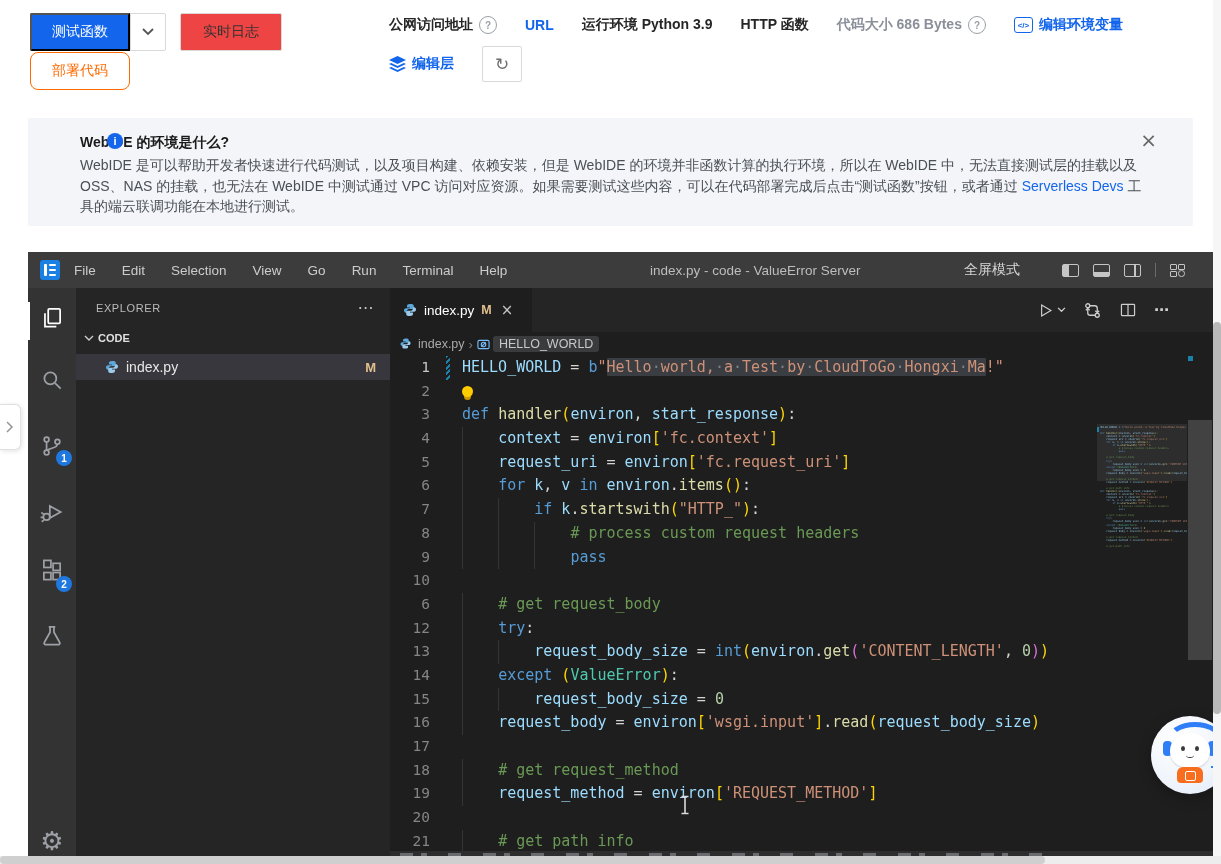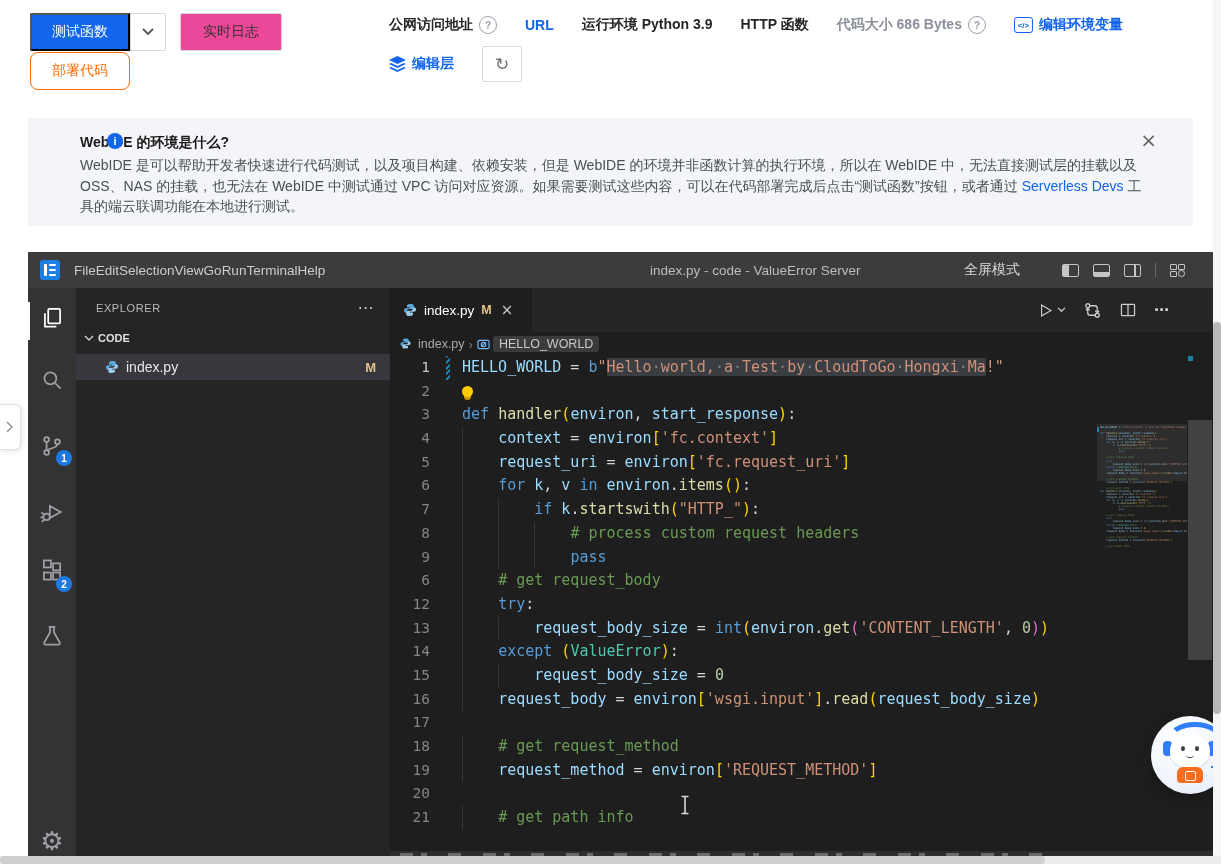--- a/index.html
+++ b/index.html
@@ -3,21 +3,21 @@
 <meta charset="utf-8">
 <style>
   html,body{margin:0;padding:0;}
   body{font-family:"Liberation Sans","DejaVu Sans",sans-serif;background:#fff;}
   .screen{position:relative;width:1221px;height:864px;overflow:hidden;background:#fff;}
 
   
   .btn{position:absolute;display:flex;align-items:center;justify-content:center;font-size:14px;cursor:pointer;box-sizing:border-box;}
   .btn-primary{left:30px;top:13px;width:100px;height:38px;background:#1366ec;color:#fff;border-radius:2px 0 0 2px;font-weight:500;}
   .btn-caret{left:130px;top:13px;width:36px;height:38px;background:#fff;border:1px solid #d9d9d9;border-radius:0 2px 2px 0;}
-  .btn-plain{left:180px;top:13px;width:102px;height:38px;background:#ec4899;border:1px solid #d9d9d9;border-radius:2px;color:#333;}
+  .btn-plain{left:180px;top:13px;width:102px;height:38px;background:#ef4444;border:1px solid #d9d9d9;border-radius:2px;color:#333;}
   .btn-deploy{left:30px;top:52px;width:100px;height:38px;background:#fff;border:1px solid #ff6a00;border-radius:8px;color:#ff6a00;}
 
   .info-row{position:absolute;display:flex;align-items:center;white-space:nowrap;font-size:14px;color:#1f1f1f;margin-left:6px;}
   .info-row1{left:383px;top:13px;height:24px;}
   .info-row2{left:383px;top:46px;height:36px;}
   .ilabel{font-weight:700;color:#262626;}
   .igray{font-weight:700;color:#8a8f99;}
   .ilink{font-weight:700;color:#1366ec;cursor:pointer;}
   .qmark{display:inline-flex;align-items:center;justify-content:center;width:16px;height:16px;border:1px solid #9aa0a8;border-radius:50%;color:#9aa0a8;font-size:10px;font-weight:700;margin:0 0 0 6px;}
   .gap-l{margin-left:28px;}
@@ -38,21 +38,21 @@
 
   
   .ide{position:absolute;left:28px;top:252px;width:1185px;height:612px;background:#1e1e1e;overflow:hidden;}
   .titlebar{position:absolute;left:0;top:0;width:100%;height:36px;background:#3c3c3c;display:flex;align-items:center;}
   .vslogo{width:20px;height:20px;background:#1b80e4;border-radius:3px;margin:0 14px 0 12px;position:relative;flex:none;}
   .vslogo i{position:absolute;background:#fff;border-radius:1px;}
   .vslogo .b1{left:4px;top:4px;width:2.5px;height:12px;}
   .vslogo .b2{left:9px;top:4px;width:7px;height:2.2px;}
   .vslogo .b3{left:9px;top:9px;width:7px;height:2.2px;}
   .vslogo .b4{left:9px;top:14px;width:7px;height:2.2px;}
-  .menubar{display:flex;color:#cccccc;font-size:13.5px;justify-content:space-between;}
+  .menubar{display:flex;gap:26px;color:#cccccc;font-size:13.5px;justify-content:space-between;}
   .menu-item{cursor:pointer;}
   .win-title{position:absolute;left:622px;top:0;height:36px;display:flex;align-items:center;color:#bdbdbd;font-size:13.5px;}
   .fullscreen{position:absolute;left:936px;top:0;height:36px;display:flex;align-items:center;color:#d6d6d6;font-size:14px;}
   .win-icons{position:absolute;right:28px;top:0;height:36px;display:flex;align-items:center;gap:14px;}
   .pane-ic{width:17px;height:13px;border:1.4px solid #c5c5c5;border-radius:2px;position:relative;box-sizing:border-box;}
   .pane-ic.left::before{content:"";position:absolute;left:0;top:0;bottom:0;width:6px;background:#c5c5c5;}
   .pane-ic.bottom::before{content:"";position:absolute;left:0;right:0;bottom:0;height:4px;background:#c5c5c5;}
   .pane-ic.right::before{content:"";position:absolute;right:4.5px;top:0;bottom:0;width:1.4px;background:#c5c5c5;}
   .win-sep{width:1px;height:14px;background:#6a6a6a;}
   .layout-ic{width:15px;height:13px;position:relative;}
@@ -381,20 +381,21 @@
         <div>
             <div class="code-row"><div class="line-num active">1</div><div class="mod-stripe"></div><div class="line-text"><span class="tk-v">HELLO_WORLD</span><span class="tk-p"> = </span><span class="tk-k">b</span><span class="tk-s">"</span><span class="tk-s tk-sel">Hello<span class="ws">·</span>world,<span class="ws">·</span>a<span class="ws">·</span>Test<span class="ws">·</span>by<span class="ws">·</span>CloudToGo<span class="ws">·</span>Hongxi<span class="ws">·</span>Ma</span><span class="tk-s">!"</span></div></div>
             <div class="code-row"><div class="line-num">2</div><div class="line-text"><span class="bulb"></span></div></div>
             <div class="code-row"><div class="line-num">3</div><div class="line-text"><span class="tk-k">def</span><span class="tk-p"> </span><span class="tk-f">handler</span><span class="tk-b1">(</span><span class="tk-v">environ</span><span class="tk-p">, </span><span class="tk-v">start_response</span><span class="tk-b1">)</span><span class="tk-p">:</span></div></div>
             <div class="code-row"><div class="line-num">4</div><div class="line-text"><i class="guide" style="left: 0px;"></i><span class="tk-p">    </span><span class="tk-v">context</span><span class="tk-p"> = </span><span class="tk-v">environ</span><span class="tk-b1">[</span><span class="tk-s">'fc.context'</span><span class="tk-b1">]</span></div></div>
             <div class="code-row"><div class="line-num">5</div><div class="line-text"><i class="guide" style="left: 0px;"></i><span class="tk-p">    </span><span class="tk-v">request_uri</span><span class="tk-p"> = </span><span class="tk-v">environ</span><span class="tk-b1">[</span><span class="tk-s">'fc.request_uri'</span><span class="tk-b1">]</span></div></div>
             <div class="code-row"><div class="line-num">6</div><div class="line-text"><i class="guide" style="left: 0px;"></i><span class="tk-p">    </span><span class="tk-k">for</span><span class="tk-p"> </span><span class="tk-v">k</span><span class="tk-p">, </span><span class="tk-v">v</span><span class="tk-p"> </span><span class="tk-k">in</span><span class="tk-p"> </span><span class="tk-v">environ</span><span class="tk-p">.</span><span class="tk-f">items</span><span class="tk-b1">()</span><span class="tk-p">:</span></div></div>
             <div class="code-row"><div class="line-num">7</div><div class="line-text"><i class="guide" style="left: 0px;"></i><i class="guide" style="left: 36.12px;"></i><span class="tk-p">        </span><span class="tk-k">if</span><span class="tk-p"> </span><span class="tk-v">k</span><span class="tk-p">.</span><span class="tk-f">startswith</span><span class="tk-b1">(</span><span class="tk-s">"HTTP_"</span><span class="tk-b1">)</span><span class="tk-p">:</span></div></div>
             <div class="code-row"><div class="line-num">8</div><div class="line-text"><i class="guide" style="left: 0px;"></i><i class="guide" style="left: 36.12px;"></i><i class="guide" style="left: 72.24px;"></i><span class="tk-p">            </span><span class="tk-c"># process custom request headers</span></div></div>
             <div class="code-row"><div class="line-num">9</div><div class="line-text"><i class="guide" style="left: 0px;"></i><i class="guide" style="left: 36.12px;"></i><i class="guide" style="left: 72.24px;"></i><span class="tk-p">            </span><span class="tk-k">pass</span></div></div>
+            <div class="code-row"><div class="line-num">10</div><div class="line-text"></div></div>
             <div class="code-row"><div class="line-num">6</div><div class="line-text"><i class="guide" style="left: 0px;"></i><span class="tk-p">    </span><span class="tk-c"># get request_body</span></div></div>
             <div class="code-row"><div class="line-num">12</div><div class="line-text"><i class="guide" style="left: 0px;"></i><span class="tk-p">    </span><span class="tk-k">try</span><span class="tk-p">:</span></div></div>
             <div class="code-row"><div class="line-num">13</div><div class="line-text"><i class="guide" style="left: 0px;"></i><i class="guide" style="left: 36.12px;"></i><span class="tk-p">        </span><span class="tk-v">request_body_size</span><span class="tk-p"> = </span><span class="tk-k">int</span><span class="tk-b1">(</span><span class="tk-v">environ</span><span class="tk-p">.</span><span class="tk-f">get</span><span class="tk-b2">(</span><span class="tk-s">'CONTENT_LENGTH'</span><span class="tk-p">, </span><span class="tk-n">0</span><span class="tk-b2">)</span><span class="tk-b1">)</span></div></div>
             <div class="code-row"><div class="line-num">14</div><div class="line-text"><i class="guide" style="left: 0px;"></i><span class="tk-p">    </span><span class="tk-k">except</span><span class="tk-p"> </span><span class="tk-b1">(</span><span class="tk-t">ValueError</span><span class="tk-b1">)</span><span class="tk-p">:</span></div></div>
             <div class="code-row"><div class="line-num">15</div><div class="line-text"><i class="guide" style="left: 0px;"></i><i class="guide" style="left: 36.12px;"></i><span class="tk-p">        </span><span class="tk-v">request_body_size</span><span class="tk-p"> = </span><span class="tk-n">0</span></div></div>
             <div class="code-row"><div class="line-num">16</div><div class="line-text"><i class="guide" style="left: 0px;"></i><span class="tk-p">    </span><span class="tk-v">request_body</span><span class="tk-p"> = </span><span class="tk-v">environ</span><span class="tk-b1">[</span><span class="tk-s">'wsgi.input'</span><span class="tk-b1">]</span><span class="tk-p">.</span><span class="tk-f">read</span><span class="tk-b1">(</span><span class="tk-v">request_body_size</span><span class="tk-b1">)</span></div></div>
             <div class="code-row"><div class="line-num">17</div><div class="line-text"></div></div>
             <div class="code-row"><div class="line-num">18</div><div class="line-text"><i class="guide" style="left: 0px;"></i><span class="tk-p">    </span><span class="tk-c"># get request_method</span></div></div>
             <div class="code-row"><div class="line-num">19</div><div class="line-text"><i class="guide" style="left: 0px;"></i><span class="tk-p">    </span><span class="tk-v">request_method</span><span class="tk-p"> = </span><span class="tk-v">environ</span><span class="tk-b1">[</span><span class="tk-s">'REQUEST_METHOD'</span><span class="tk-b1">]</span></div></div>
             <div class="code-row"><div class="line-num">20</div><div class="line-text"></div></div>

